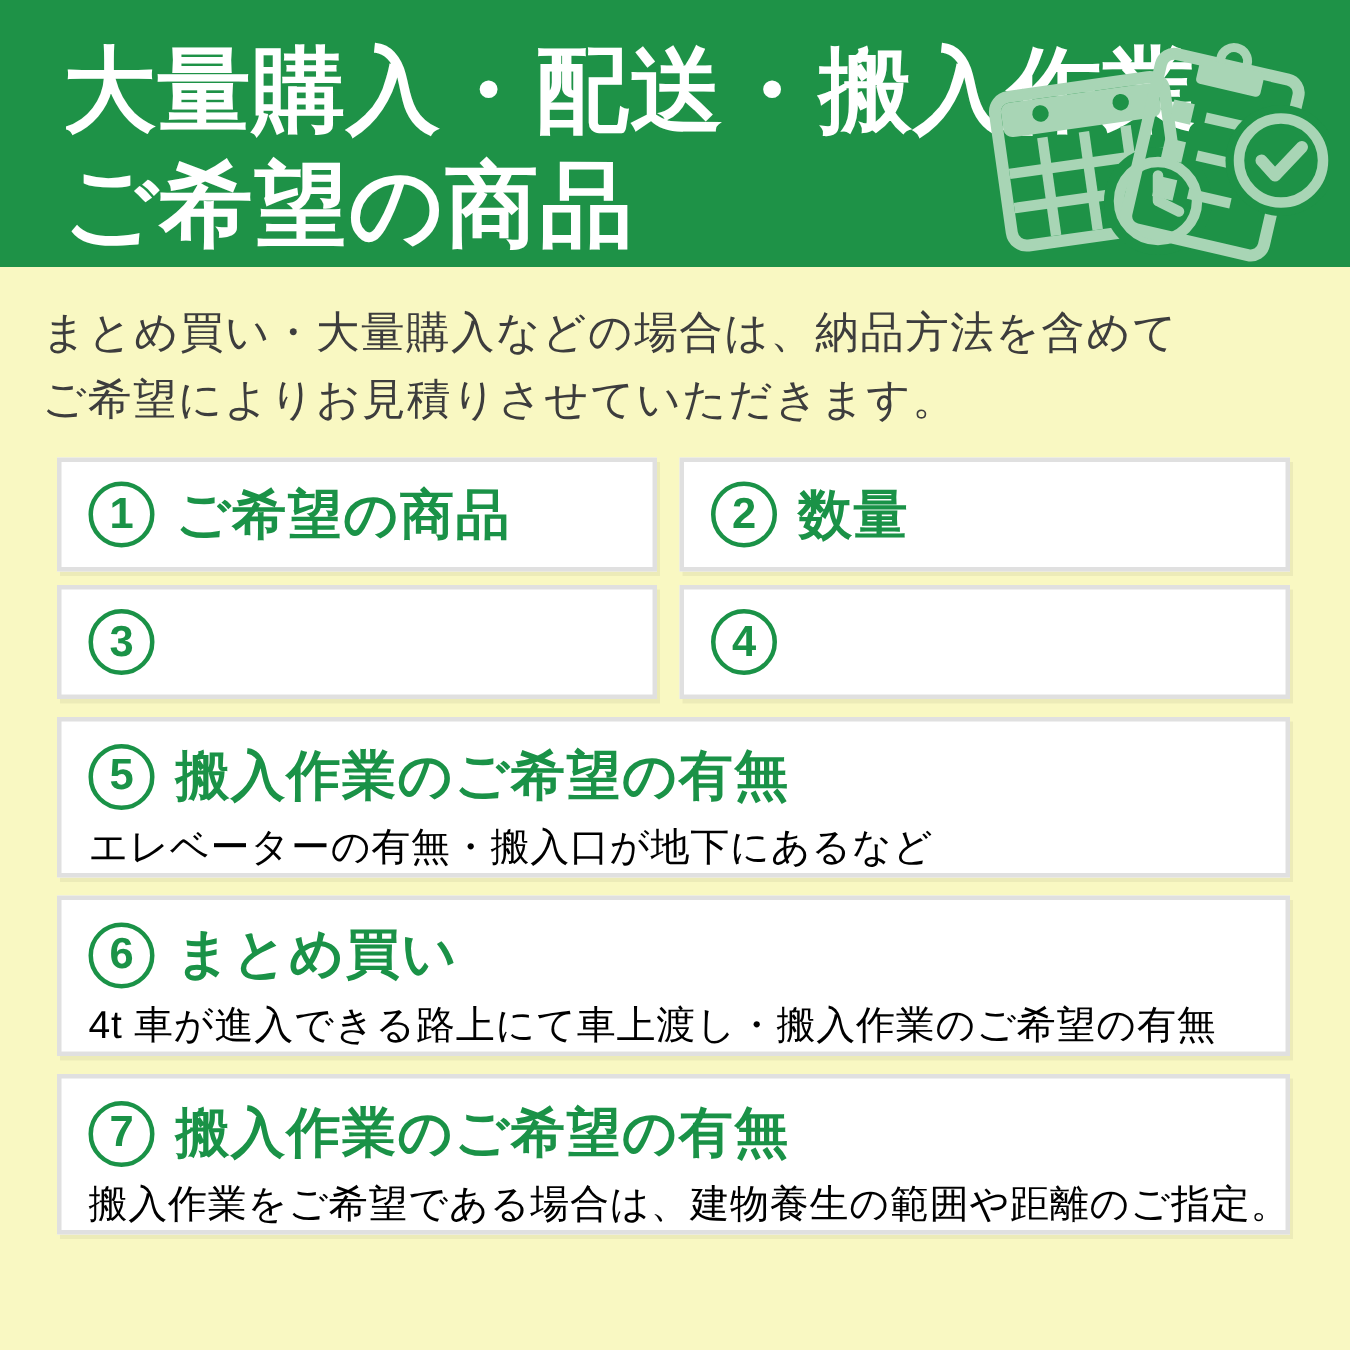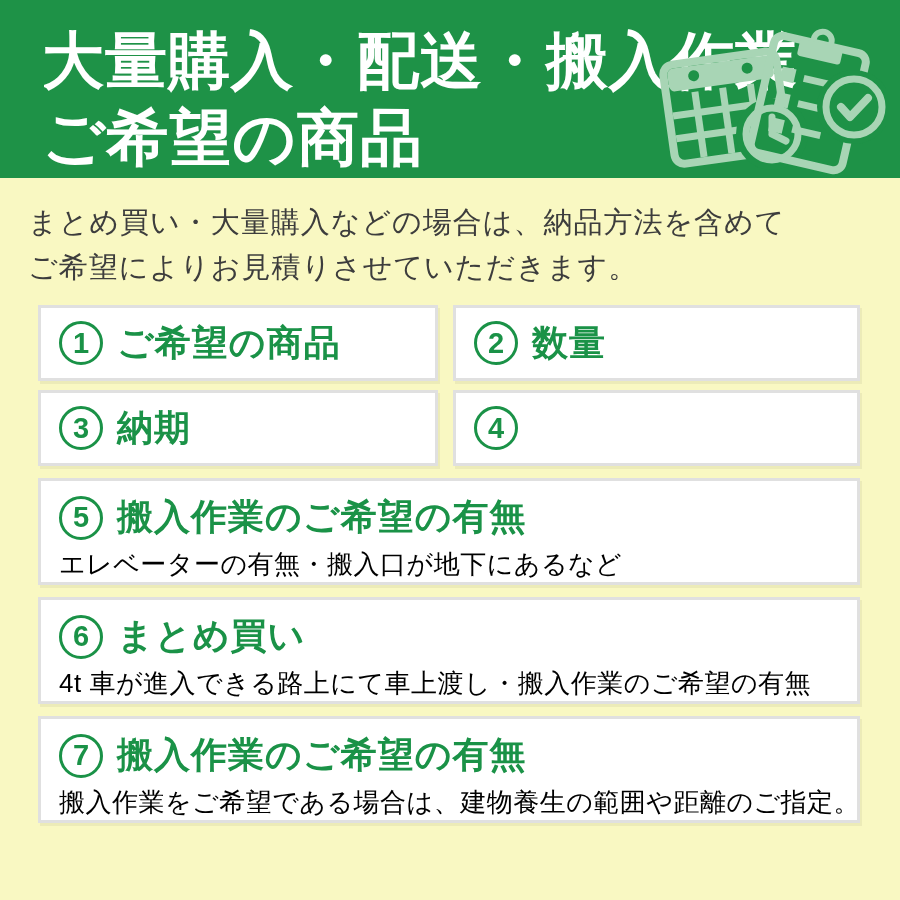--- a/index.html
+++ b/index.html
@@ -142,21 +142,20 @@
     <div class="box small">
       <span class="num">1</span>
       <span class="label">ご希望の商品</span>
     </div>
     <div class="box small">
       <span class="num">2</span>
       <span class="label">数量</span>
     </div>
     <div class="box small">
       <span class="num">3</span>
-      <span class="label">納期</span>
     </div>
     <div class="box small">
       <span class="num">4</span>
     </div>
   </div>
 
   <div class="box wide">
     <div class="titlerow">
       <span class="num">5</span>
       <span class="label">搬入作業のご希望の有無</span>

